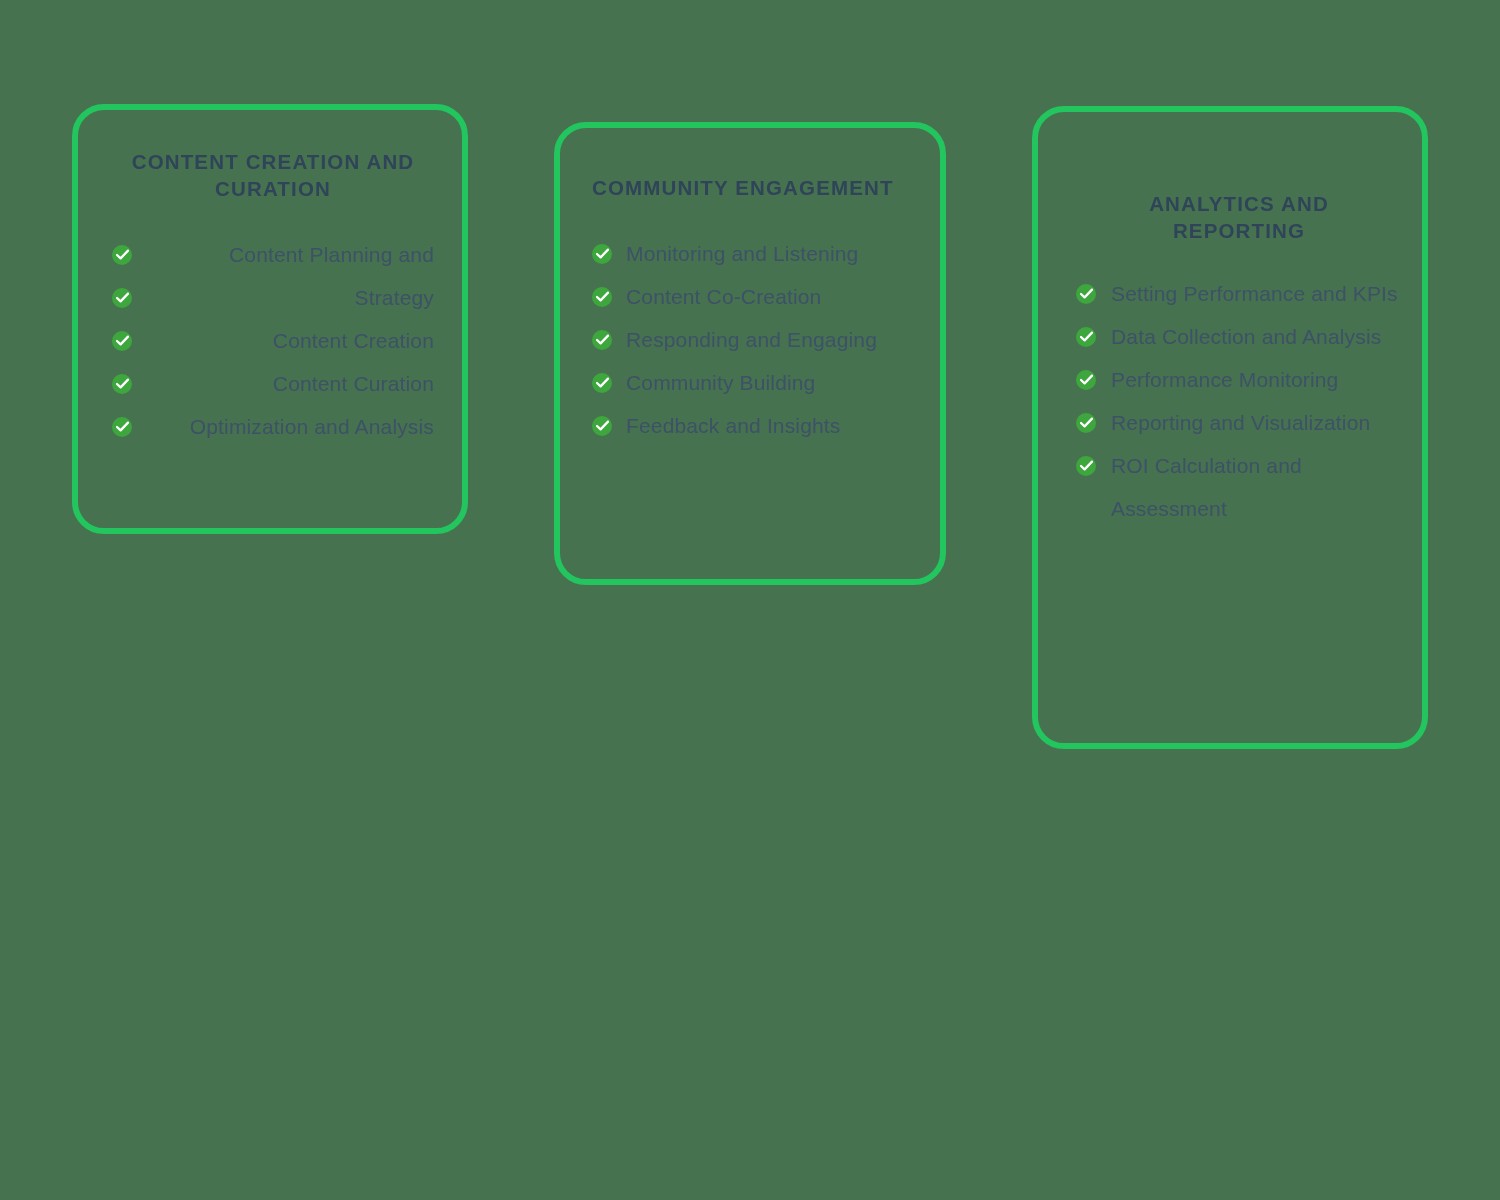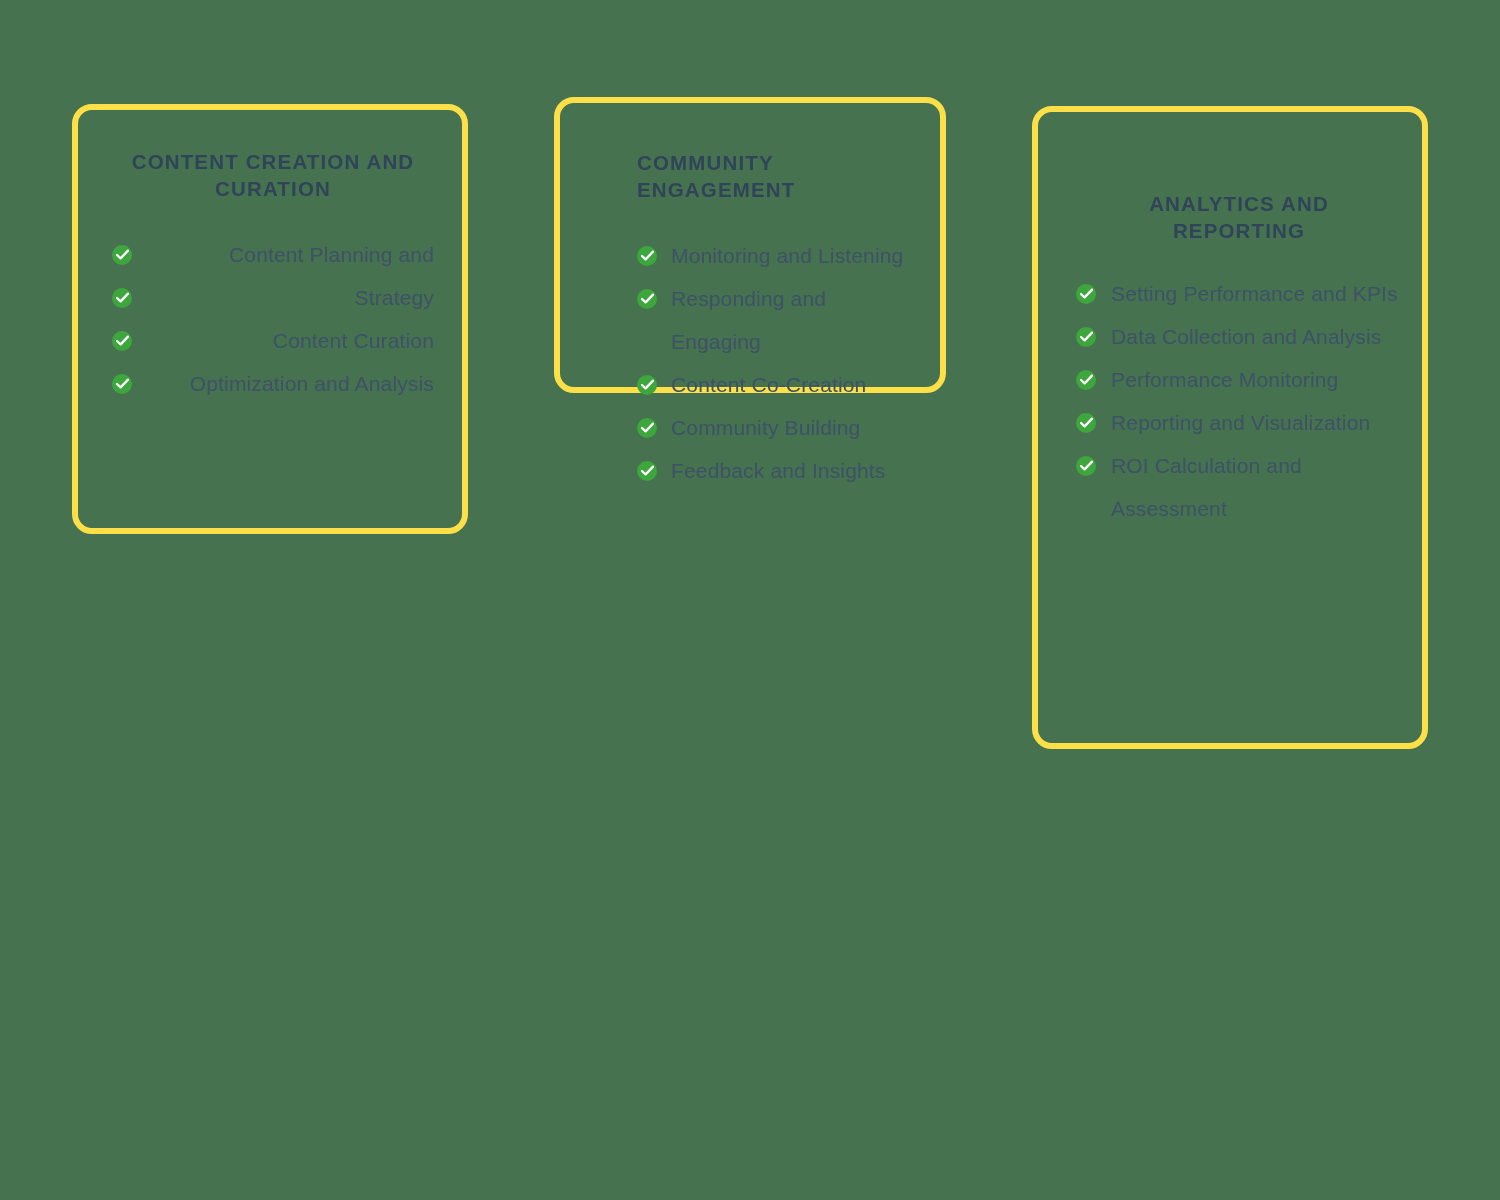--- a/index.html
+++ b/index.html
@@ -19,37 +19,36 @@
   .canvas {
     position: relative;
     width: 1500px;
     height: 1200px;
   }
 
   
   .card {
     position: absolute;
     box-sizing: border-box;
-    border: 6px solid #fde047;
-    border-radius: 20px;
+    border: 6px solid #22c55e;
+    border-radius: 32px;
     background: transparent;
   }
 
   .card-1 {
     left: 72px;
     top: 104px;
     width: 396px;
     height: 430px;
   }
   .card-2 {
     left: 554px;
-    top: 97px;
+    top: 122px;
     width: 392px;
-    height: 296px;
-    padding-left: 45px;
+    height: 463px;
   }
   .card-3 {
     left: 1032px;
     top: 106px;
     width: 396px;
     height: 643px;
   }
 
   .card-inner {
     position: relative;
@@ -142,20 +141,28 @@
               </svg>
           </span>
           <span class="feature-label">Strategy</span>
         </li>
         <li class="feature-item">
           <span class="check-icon">
             <svg viewBox="0 0 13 12">
                 <path d="M1 6 L4.6 9.4 L12 1.6" fill="none" stroke="#ffffff" stroke-width="2.3" stroke-linecap="round" stroke-linejoin="round"></path>
               </svg>
           </span>
+          <span class="feature-label">Content Creation</span>
+        </li>
+        <li class="feature-item">
+          <span class="check-icon">
+            <svg viewBox="0 0 13 12">
+                <path d="M1 6 L4.6 9.4 L12 1.6" fill="none" stroke="#ffffff" stroke-width="2.3" stroke-linecap="round" stroke-linejoin="round"></path>
+              </svg>
+          </span>
           <span class="feature-label">Content Curation</span>
         </li>
         <li class="feature-item">
           <span class="check-icon">
             <svg viewBox="0 0 13 12">
                 <path d="M1 6 L4.6 9.4 L12 1.6" fill="none" stroke="#ffffff" stroke-width="2.3" stroke-linecap="round" stroke-linejoin="round"></path>
               </svg>
           </span>
           <span class="feature-label">Optimization and Analysis</span>
         </li>
@@ -174,29 +181,29 @@
               </svg>
           </span>
           <span class="feature-label">Monitoring and Listening</span>
         </li>
         <li class="feature-item">
           <span class="check-icon">
             <svg viewBox="0 0 13 12">
                 <path d="M1 6 L4.6 9.4 L12 1.6" fill="none" stroke="#ffffff" stroke-width="2.3" stroke-linecap="round" stroke-linejoin="round"></path>
               </svg>
           </span>
+          <span class="feature-label">Content Co-Creation</span>
+        </li>
+        <li class="feature-item">
+          <span class="check-icon">
+            <svg viewBox="0 0 13 12">
+                <path d="M1 6 L4.6 9.4 L12 1.6" fill="none" stroke="#ffffff" stroke-width="2.3" stroke-linecap="round" stroke-linejoin="round"></path>
+              </svg>
+          </span>
           <span class="feature-label">Responding and Engaging</span>
-        </li>
-        <li class="feature-item">
-          <span class="check-icon">
-            <svg viewBox="0 0 13 12">
-                <path d="M1 6 L4.6 9.4 L12 1.6" fill="none" stroke="#ffffff" stroke-width="2.3" stroke-linecap="round" stroke-linejoin="round"></path>
-              </svg>
-          </span>
-          <span class="feature-label">Content Co-Creation</span>
         </li>
         <li class="feature-item">
           <span class="check-icon">
             <svg viewBox="0 0 13 12">
                 <path d="M1 6 L4.6 9.4 L12 1.6" fill="none" stroke="#ffffff" stroke-width="2.3" stroke-linecap="round" stroke-linejoin="round"></path>
               </svg>
           </span>
           <span class="feature-label">Community Building</span>
         </li>
         <li class="feature-item">

